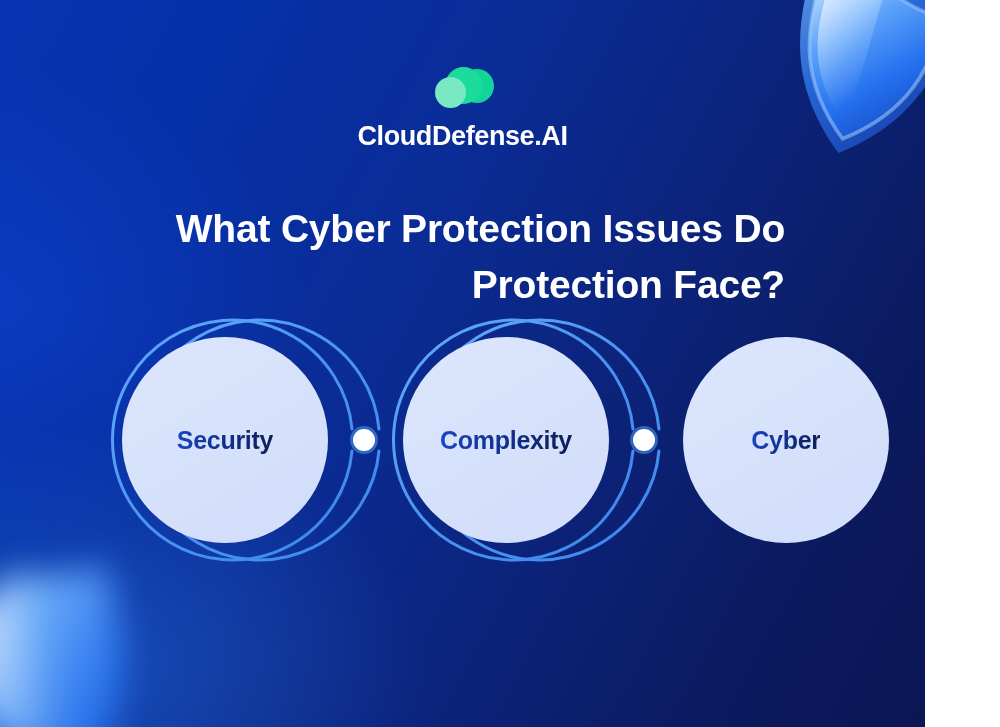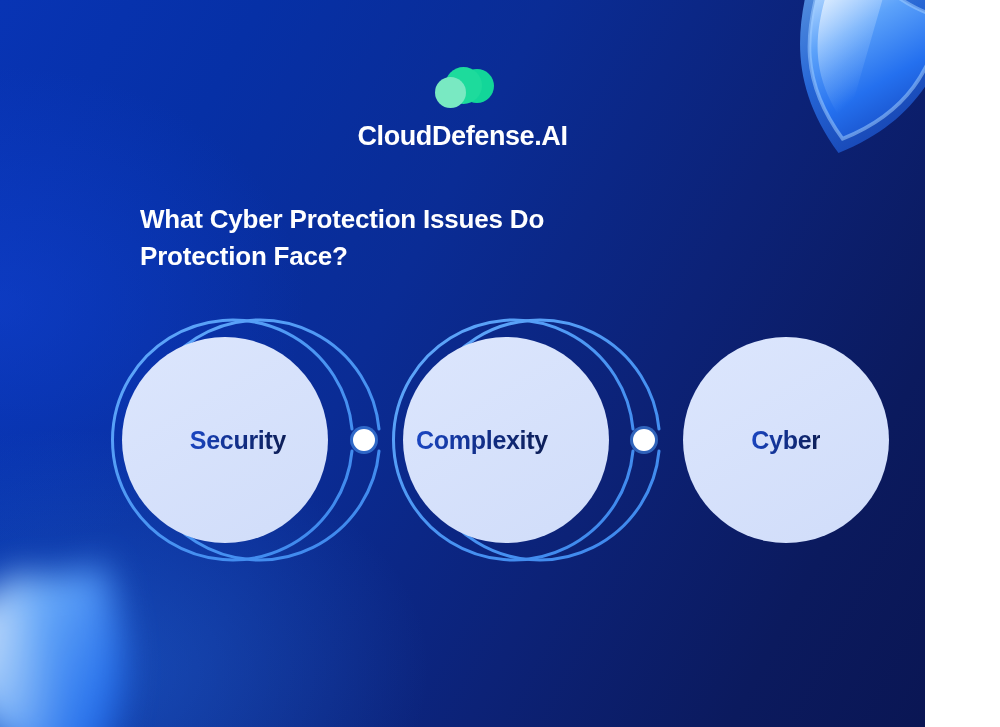--- a/index.html
+++ b/index.html
@@ -64,23 +64,23 @@
     margin-top:11px;
     color:#ffffff;
     font-size:27px;
     font-weight:bold;
     letter-spacing:-0.4px;
   }
 
   
   #headline {
     position:absolute; top:201px; left:0; right:0;
-    text-align:left;
+    text-align:right;
     color:#ffffff;
-    font-size:26px;
+    font-size:39px;
     font-weight:bold;
     line-height:1.44;
     letter-spacing:-0.2px;
     padding:0 140px;
   }
 
   
   #diagram {
     position:absolute; top:312px; left:0; right:0;
     height:250px;
@@ -193,18 +193,18 @@
       <g>
         <circle cx="364" cy="128" r="14" fill="#4F9BF5" opacity="0.55"></circle>
         <circle cx="364" cy="128" r="11" fill="#FFFFFF"></circle>
       </g>
       <g>
         <circle cx="644" cy="128" r="14" fill="#4F9BF5" opacity="0.55"></circle>
         <circle cx="644" cy="128" r="11" fill="#FFFFFF"></circle>
       </g>
     </svg>
 
-    <span class="node-label" style="left:225px; top:128px;margin-left:13px;">Security</span>
-    <span class="node-label" style="left:482px; top:128px;">Complexity</span>
+    <span class="node-label" style="left:225px; top:128px;">Security</span>
+    <span class="node-label" style="left:506px; top:128px;">Complexity</span>
     <span class="node-label" style="left:786px; top:128px;">Cyber</span>
   </div>
 
 </div>
 
 </body></html>

